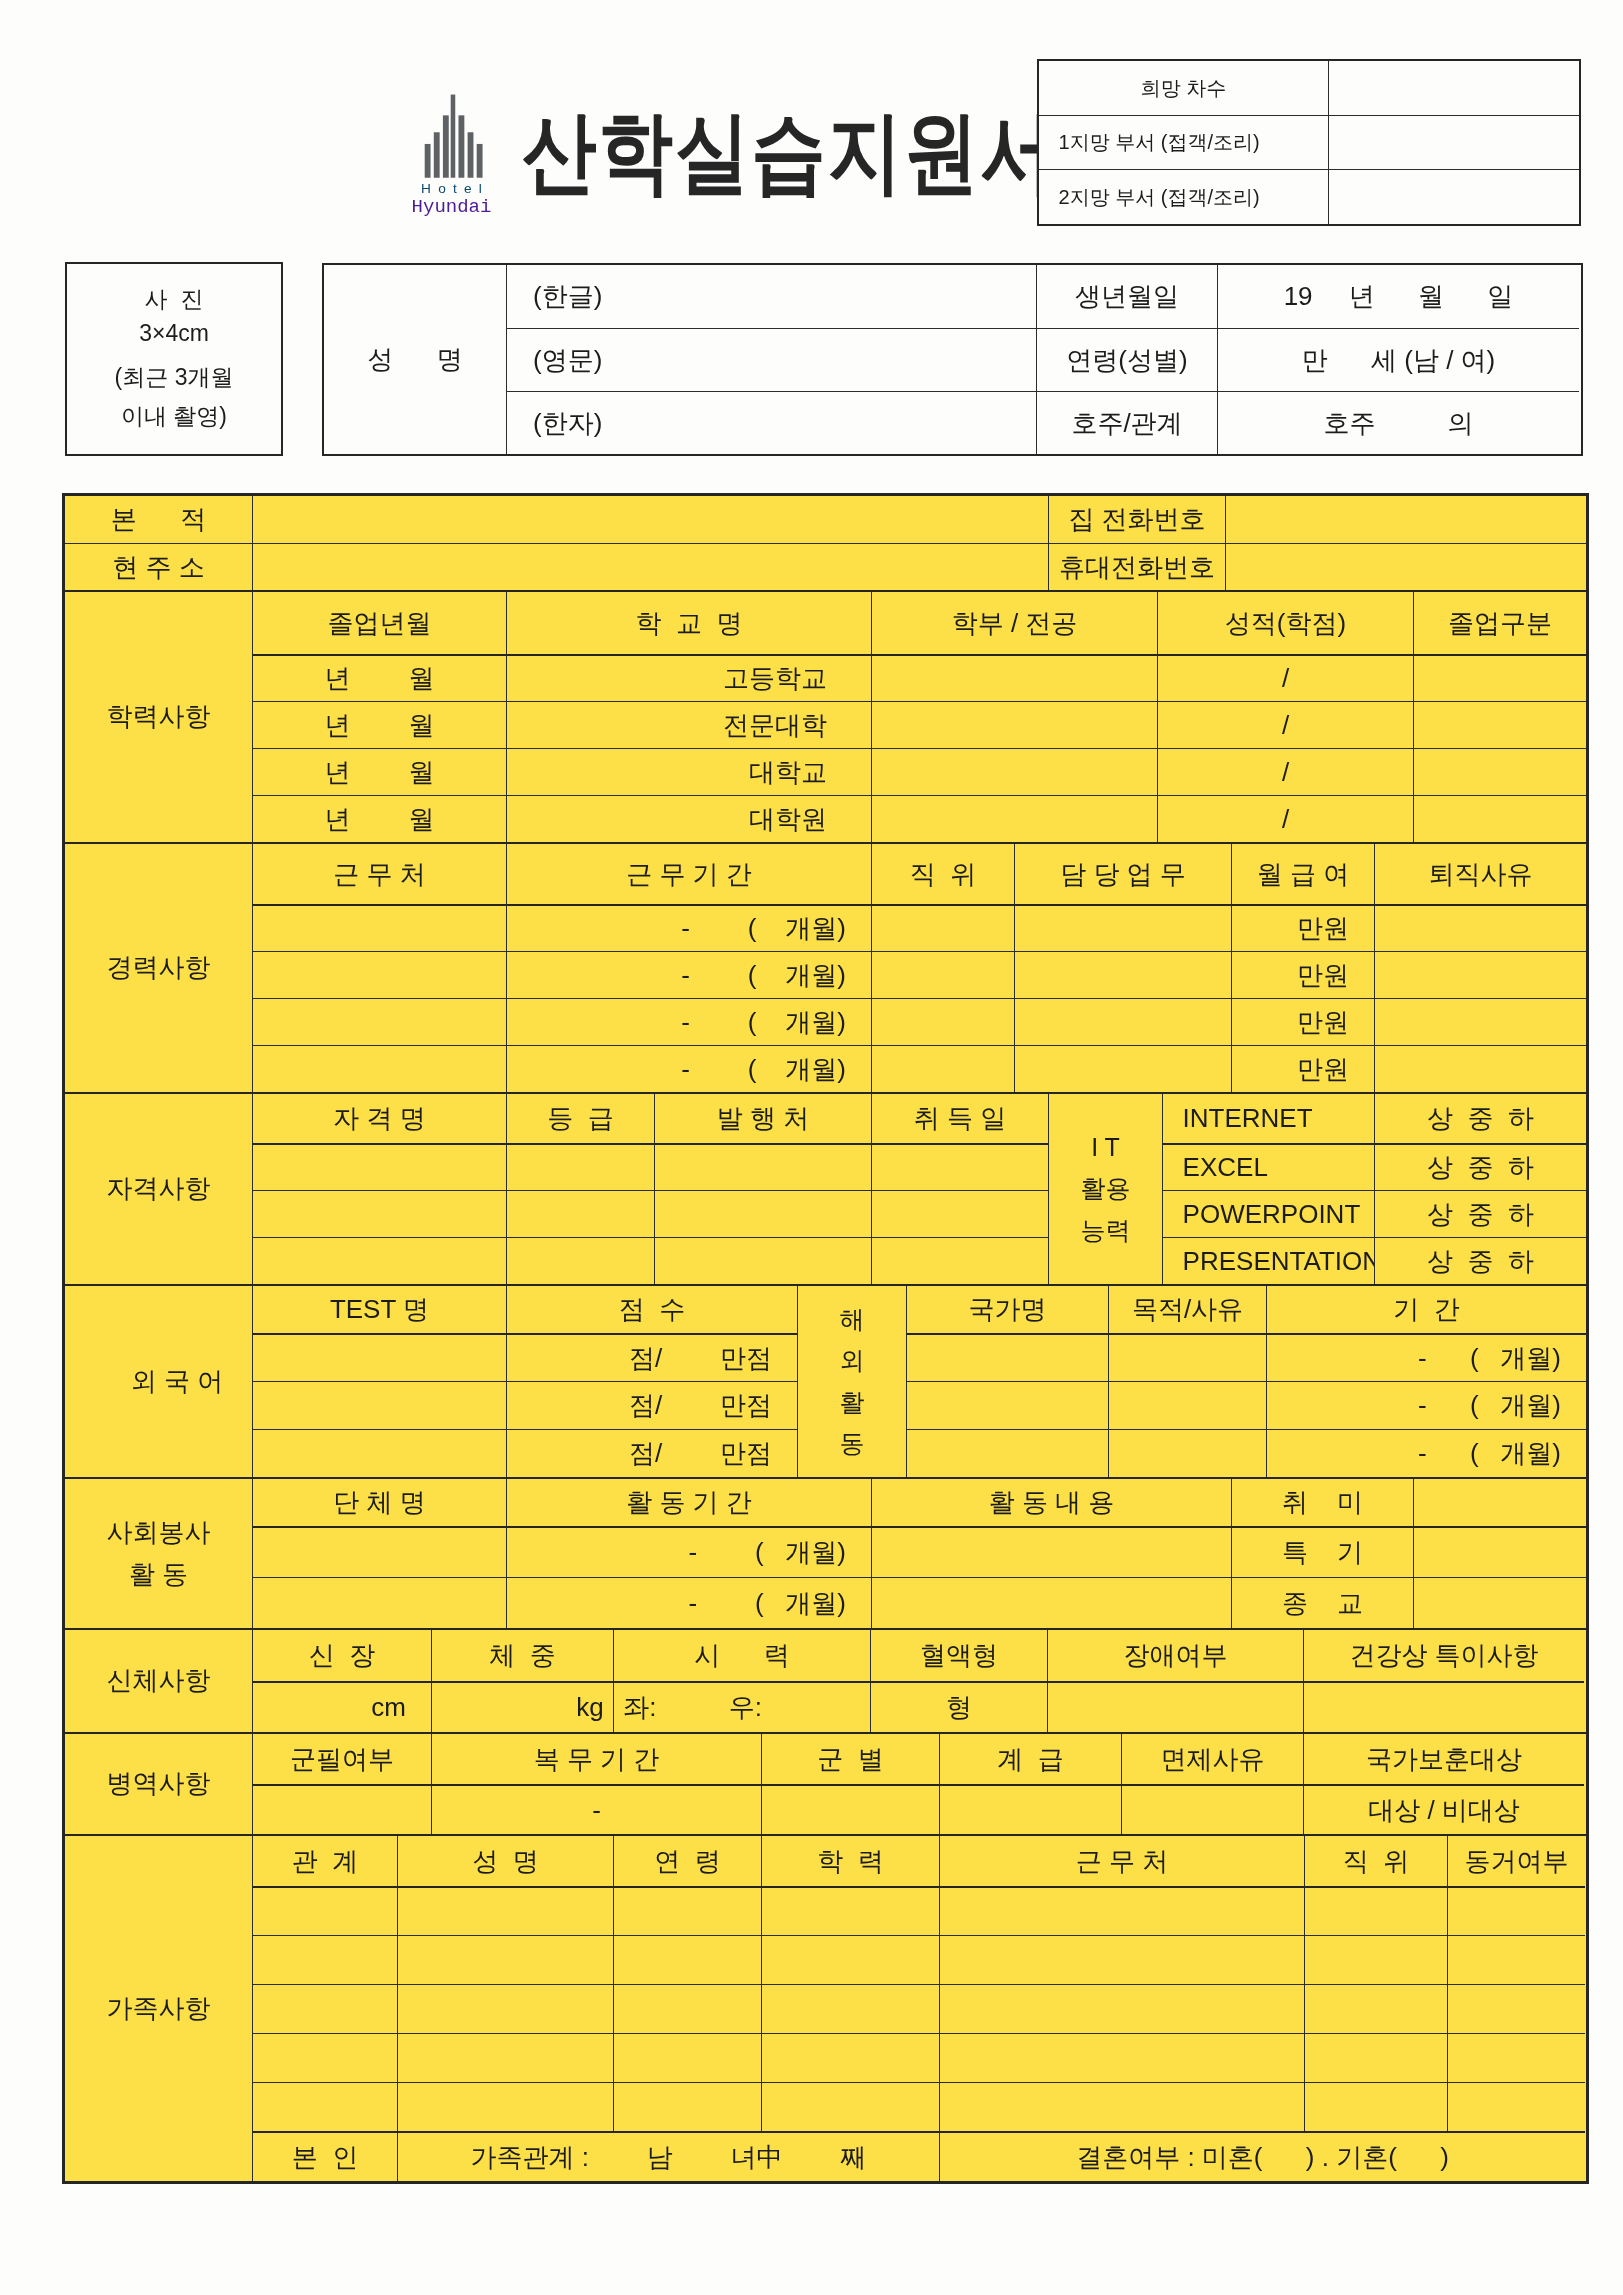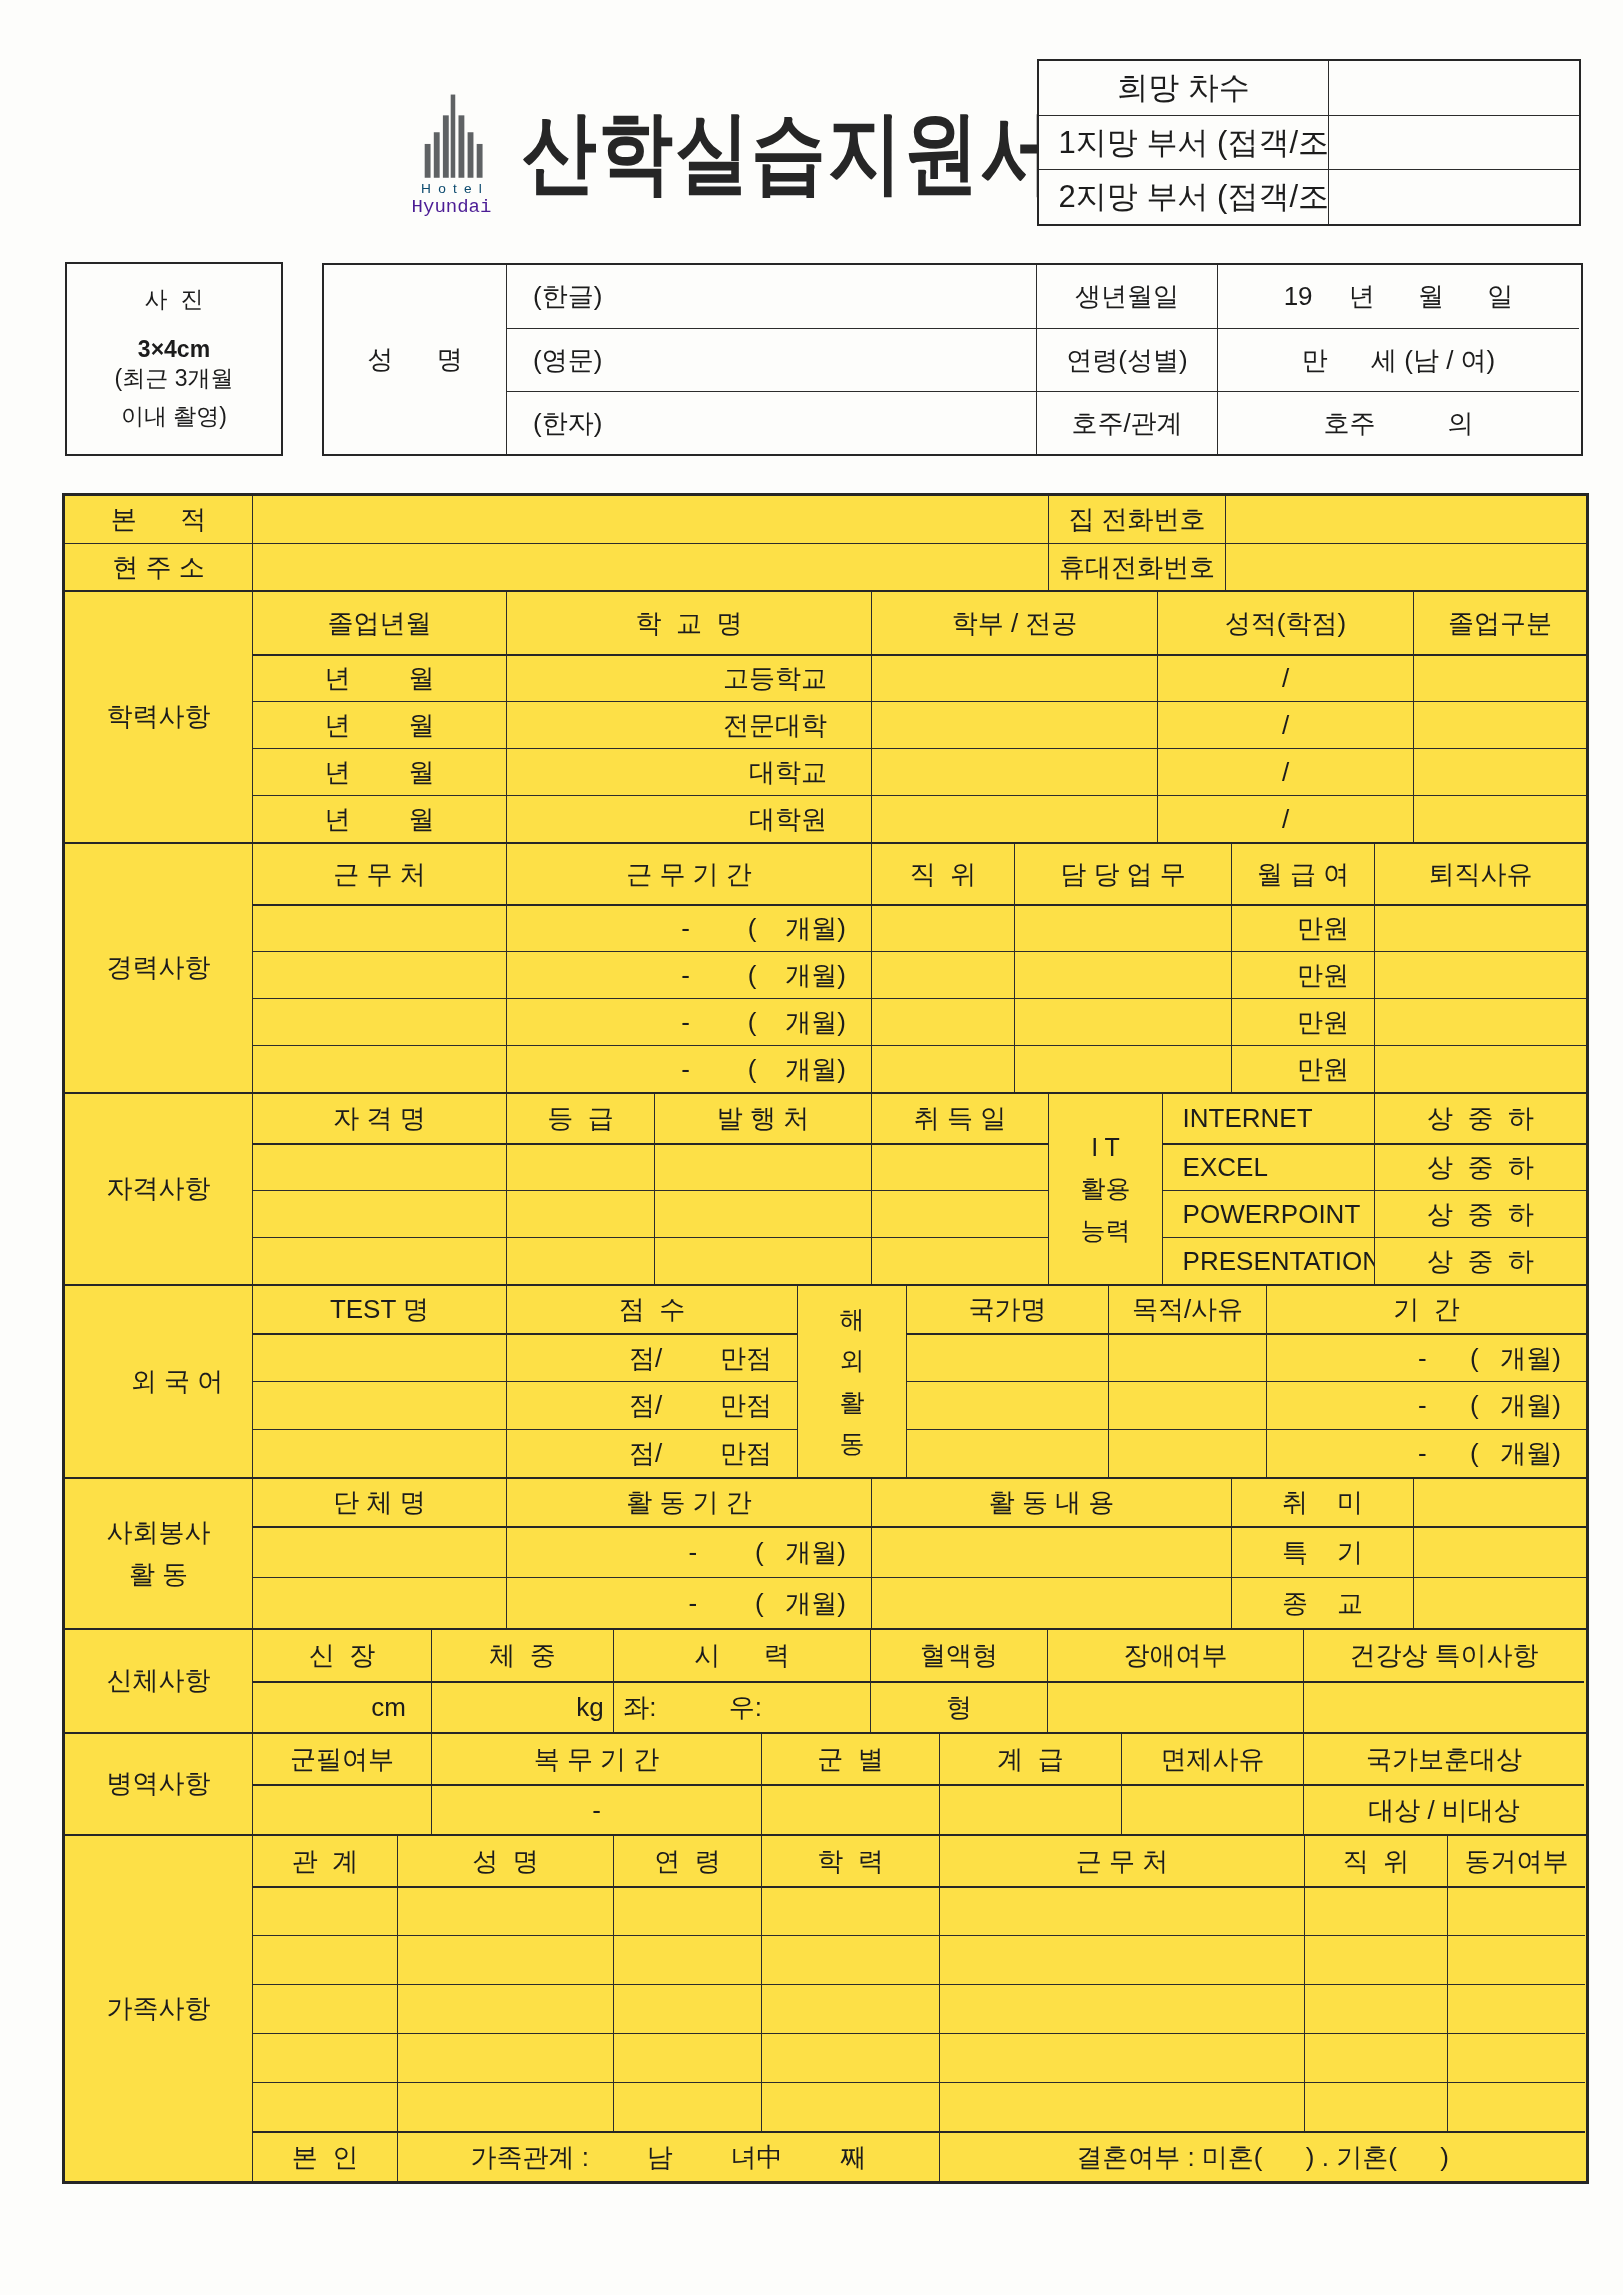--- a/index.html
+++ b/index.html
@@ -19,28 +19,28 @@
     position:absolute; left:522px; top:92px; font-size:90px; font-weight:600;
     letter-spacing:2px; color:#262626; transform:scaleX(0.83); transform-origin:left top;
     white-space:pre;
   }
   .wish-table {
     position:absolute; left:1037px; top:59px; width:544px;
     border:2.6px solid #262626; display:grid;
     grid-template-columns:289px 1fr; grid-template-rows:54px 54px 55px;
     background:#fdfdfb;
   }
-  .wish-table .cell { font-size:31px; }
+  .wish-table .cell { font-size:20px; }
   
   .photo-box {
     position:absolute; left:65px; top:262px; width:218px; height:194px;
     border:2.6px solid #262626; display:flex; flex-direction:column; align-items:center;
     padding:19.6px 0 22px; font-size:23px; white-space:pre;
   }
-  .photo-line2 { margin-top:21px;font-weight:bold; }
+  .photo-line2 { margin-top:5px; }
   .photo-line3 { margin-top:auto; }
   .photo-line4 { margin-top:7.8px; }
   .name-table {
     position:absolute; left:322px; top:263px; width:1261px;
     border:2.6px solid #262626; display:grid;
     grid-template-columns:182px 530px 181px 362px;
     grid-template-rows:63px 63px 63px;
   }
   
   .main-table {

